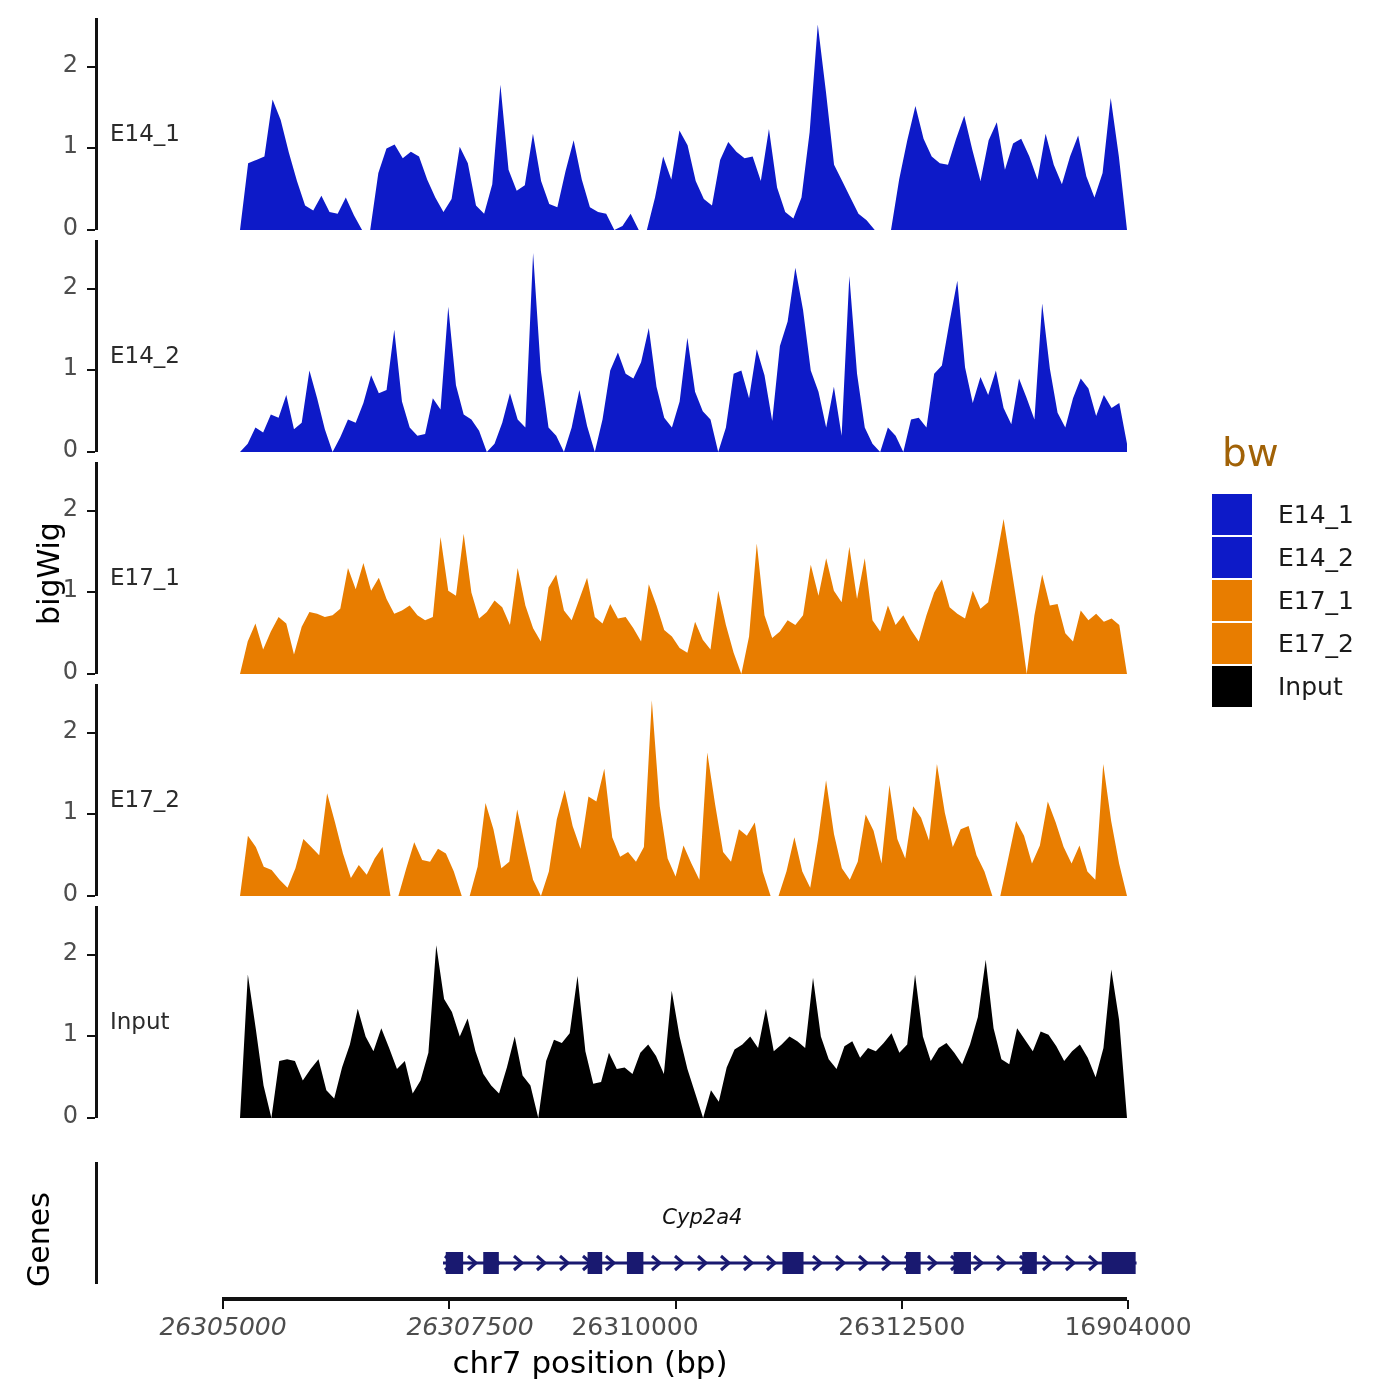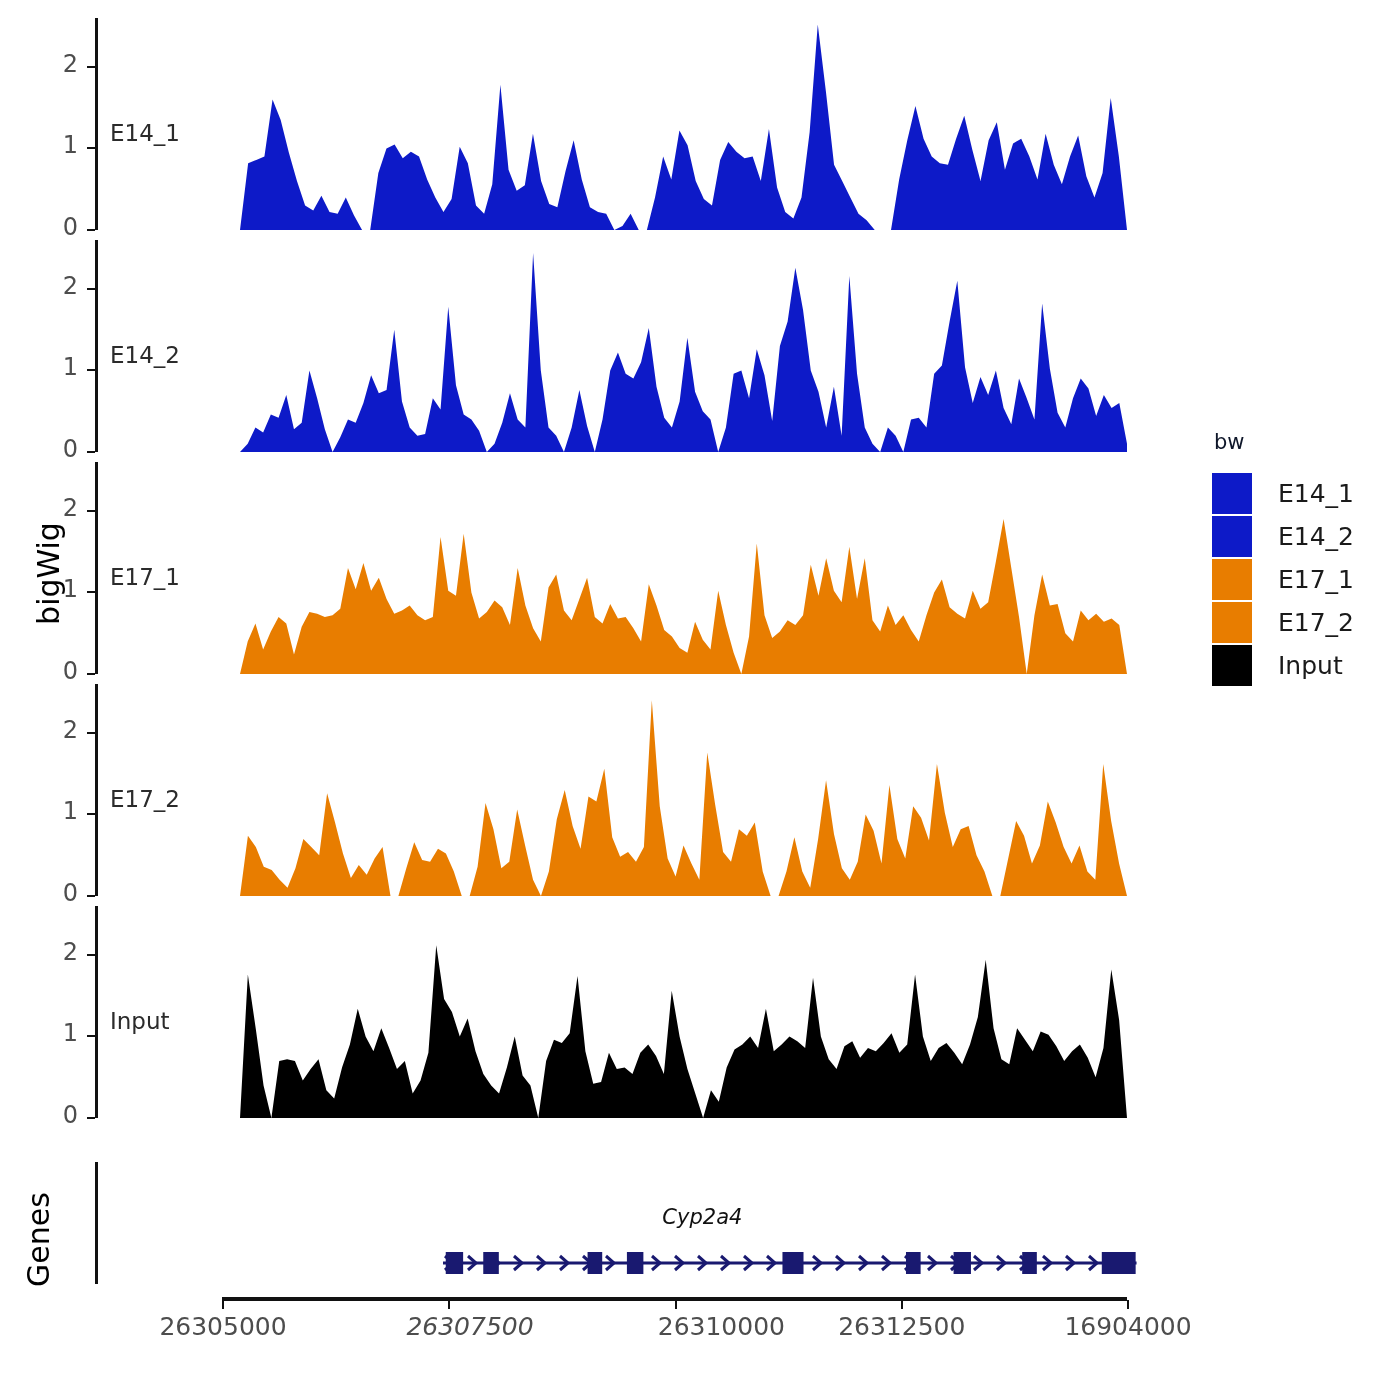--- a/index.html
+++ b/index.html
@@ -33,21 +33,21 @@
 
   
   #genes-axisline{position:absolute;left:95px;top:1162px;width:3px;height:122px;background:#111;}
   #gene-label{position:absolute;font-size:21px;color:#111;top:1205px;
        width:300px;text-align:center;}
   #gene-track{position:absolute;top:1248px;height:30px;}
   #gene-track svg{display:block;}
 
   
   #legend{position:absolute;left:1212px;top:430px;width:180px;}
-  #legend-title{font-size:21px;color:#0f172a;margin:0 0 18px 2px;}
+  #legend-title{font-size:39px;color:#a16207;margin:0 0 18px 10px;}
   .lg-row{display:flex;align-items:center;height:43px;}
   .lg-swatch{width:40px;height:41px;flex:0 0 40px;}
   .lg-text{font-size:25px;color:#1a1a1a;margin-left:26px;white-space:nowrap;}
 </style>
 </head>
 <body>
 
 <div id="root">
 
   <div class="axis-title" id="bigwig-title">bigWig</div>
@@ -174,30 +174,31 @@
         <rect x="462.98999999999995" y="4" width="14.6400000000001" height="22" fill="#191970"></rect>
         <rect x="510.57" y="4" width="17.38499999999999" height="22" fill="#191970"></rect>
         <rect x="579.1949999999999" y="4" width="14.639999999999873" height="22" fill="#191970"></rect>
         <rect x="658.8" y="4" width="33.85500000000002" height="22" fill="#191970"></rect>
       </svg>
     </div>
 
   <div id="xaxis-line"></div>
   <div id="xticks">
       <div class="xtick" style="left: 222px;"></div>
-      <div class="xticklab" style="left: 223px;">26305000</div>
+      <div class="xticklab" style="left: 223px; font-style: italic;">26305000</div>
       <div class="xtick" style="left: 448.25px;"></div>
       <div class="xticklab" style="left: 470px; font-style: italic;">26307500</div>
       <div class="xtick" style="left: 674.5px;"></div>
-      <div class="xticklab" style="left: 665px; text-align: right;">26310000</div>
+      <div class="xticklab" style="left: 635px;">26310000</div>
       <div class="xtick" style="left: 900.75px;"></div>
       <div class="xticklab" style="left: 901.75px;">26312500</div>
       <div class="xtick" style="left: 1127px;"></div>
       <div class="xticklab" style="left: 1128px;">16904000</div>
     </div>
+  <div id="xaxis-title">chr7 position (bp)</div>
 
   <div id="legend">
     <div id="legend-title">bw</div>
     <div id="legend-items">
         <div class="lg-row">
           <div class="lg-swatch" style="background: rgb(13, 26, 200);"></div>
           <div class="lg-text">E14_1</div>
         </div>
         <div class="lg-row">
           <div class="lg-swatch" style="background: rgb(13, 26, 200);"></div>

